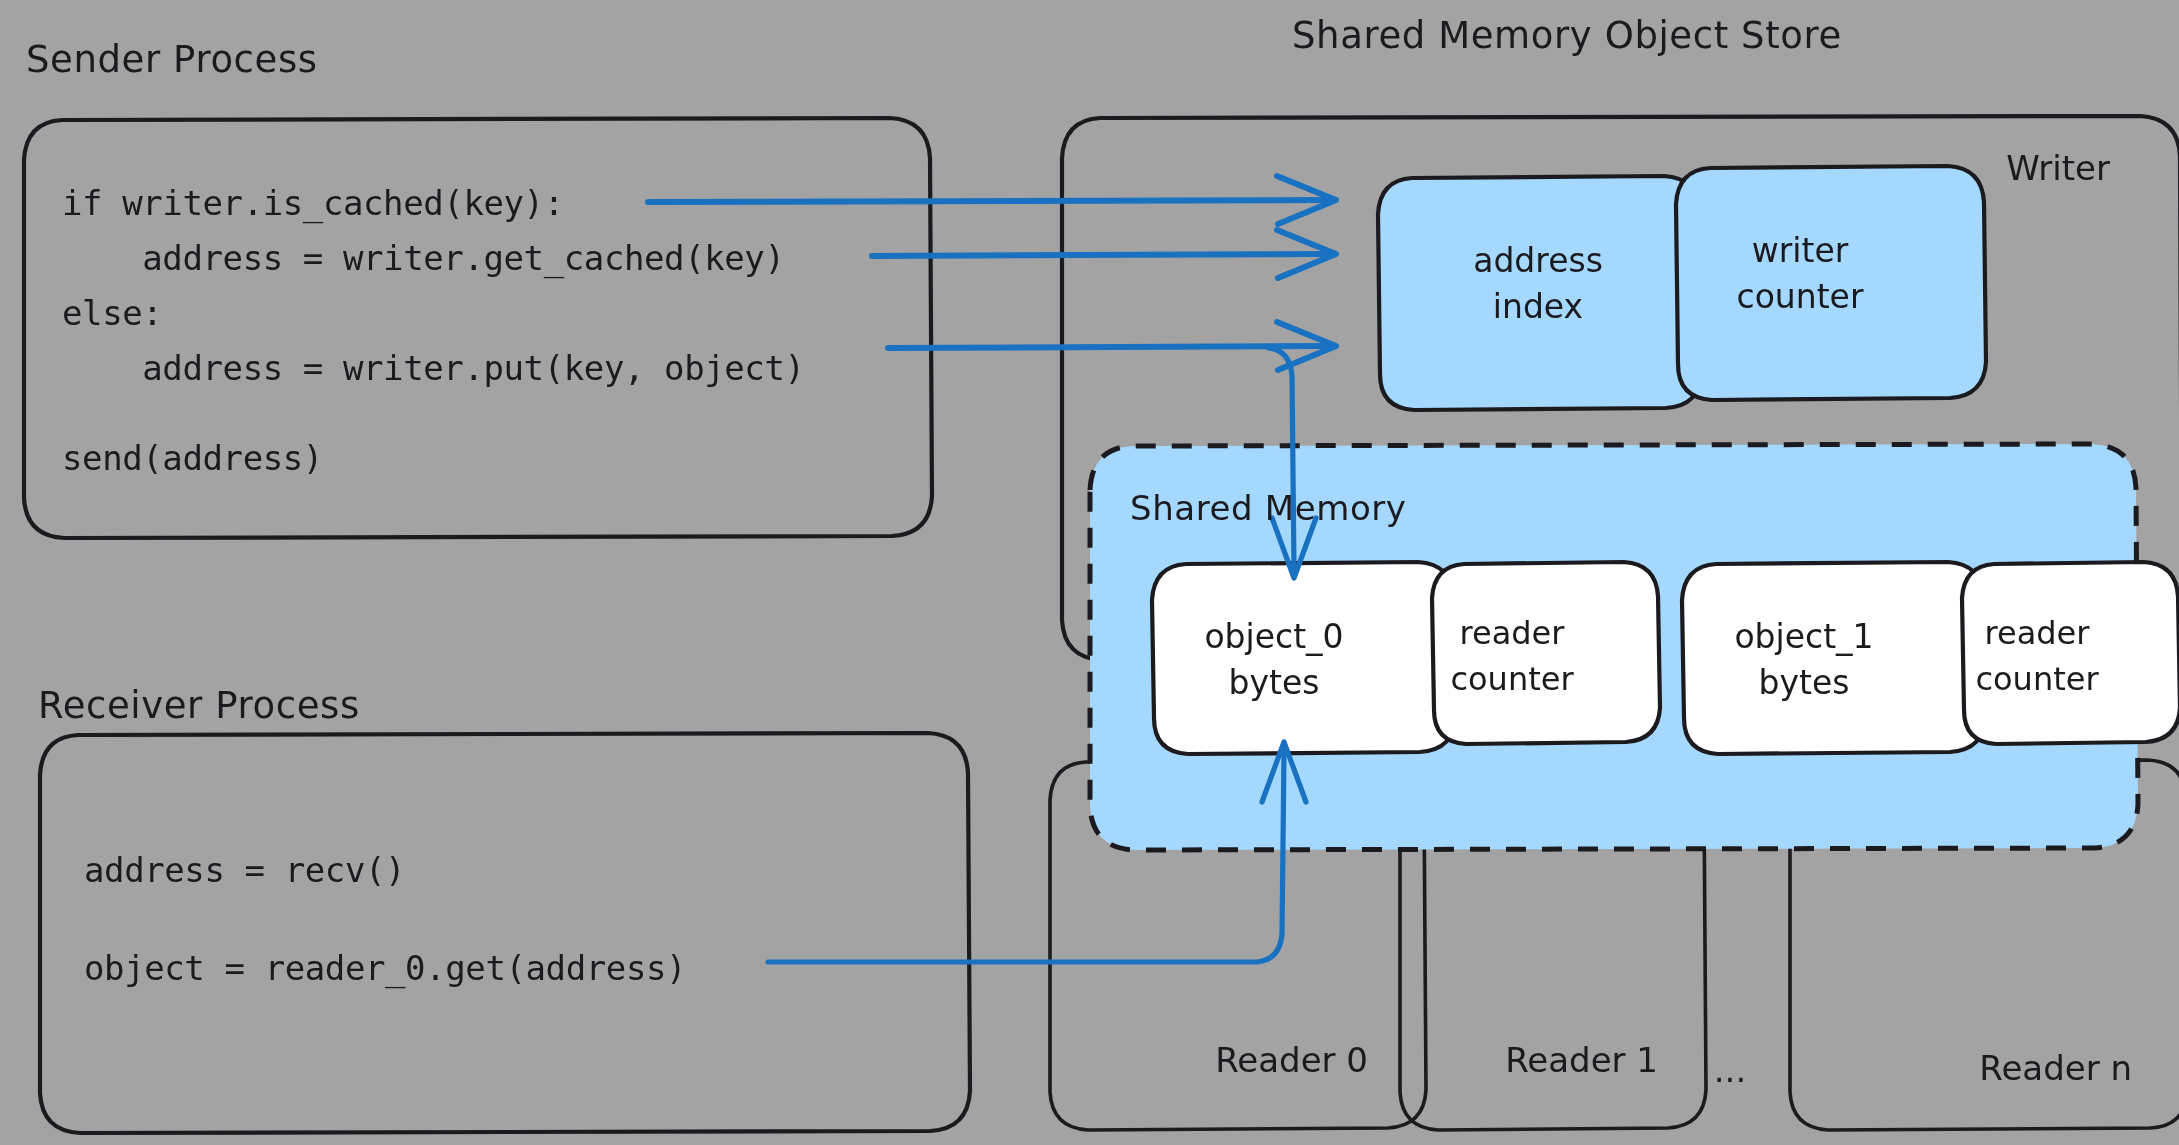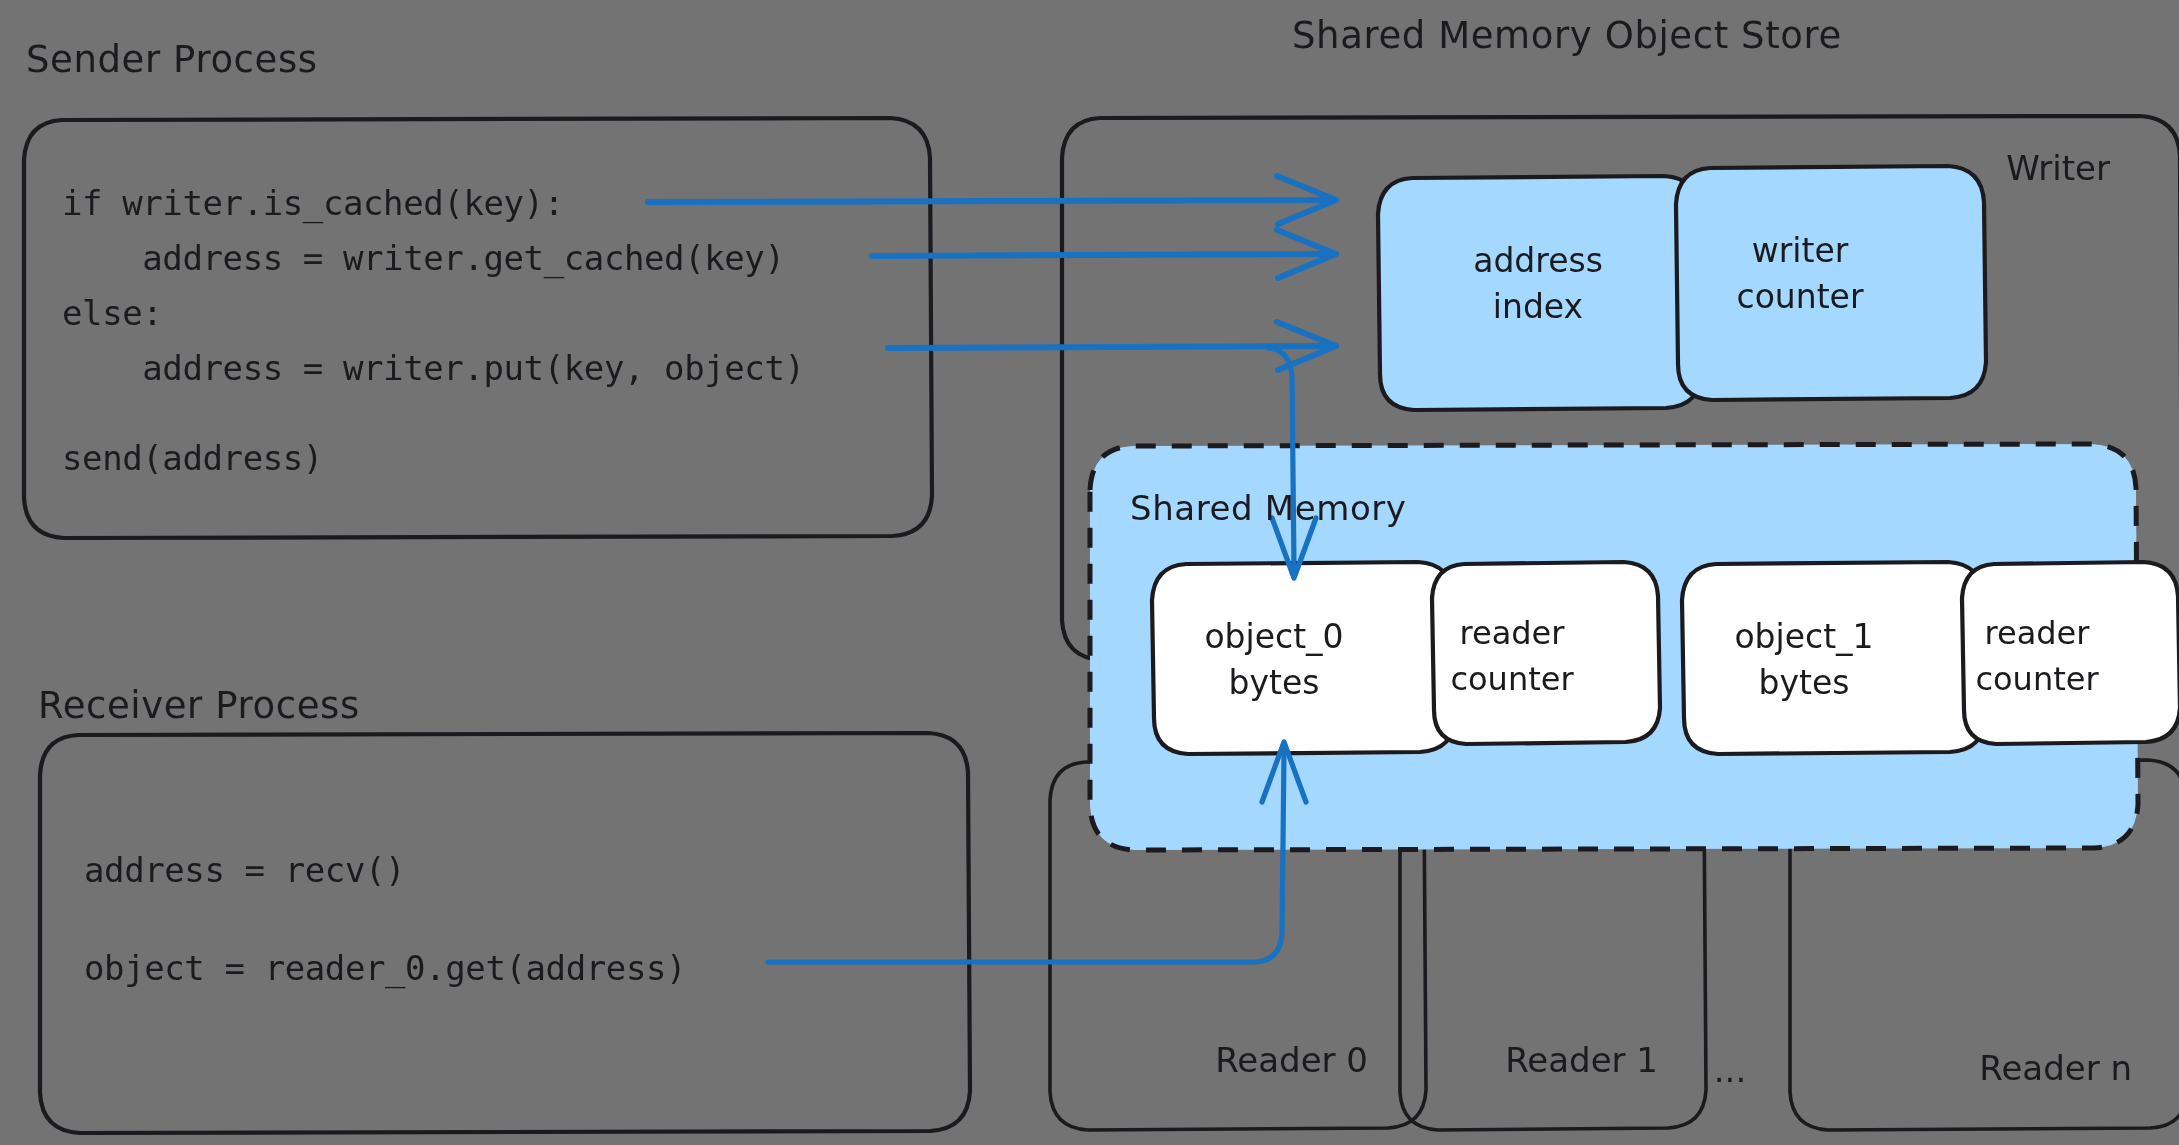--- a/index.html
+++ b/index.html
@@ -4,21 +4,21 @@
 <style>
   html, body {
     margin: 0;
     padding: 0;
     background: #ffffff;
   }
   #canvas {
     position: relative;
     width: 2179px;
     height: 1145px;
-    background: #737373;
+    background: #a3a3a3;
     overflow: hidden;
     font-family: "DejaVu Sans", sans-serif;
   }
   svg.layer {
     position: absolute;
     top: 0; left: 0;
     width: 2179px;
     height: 1145px;
   }
   

